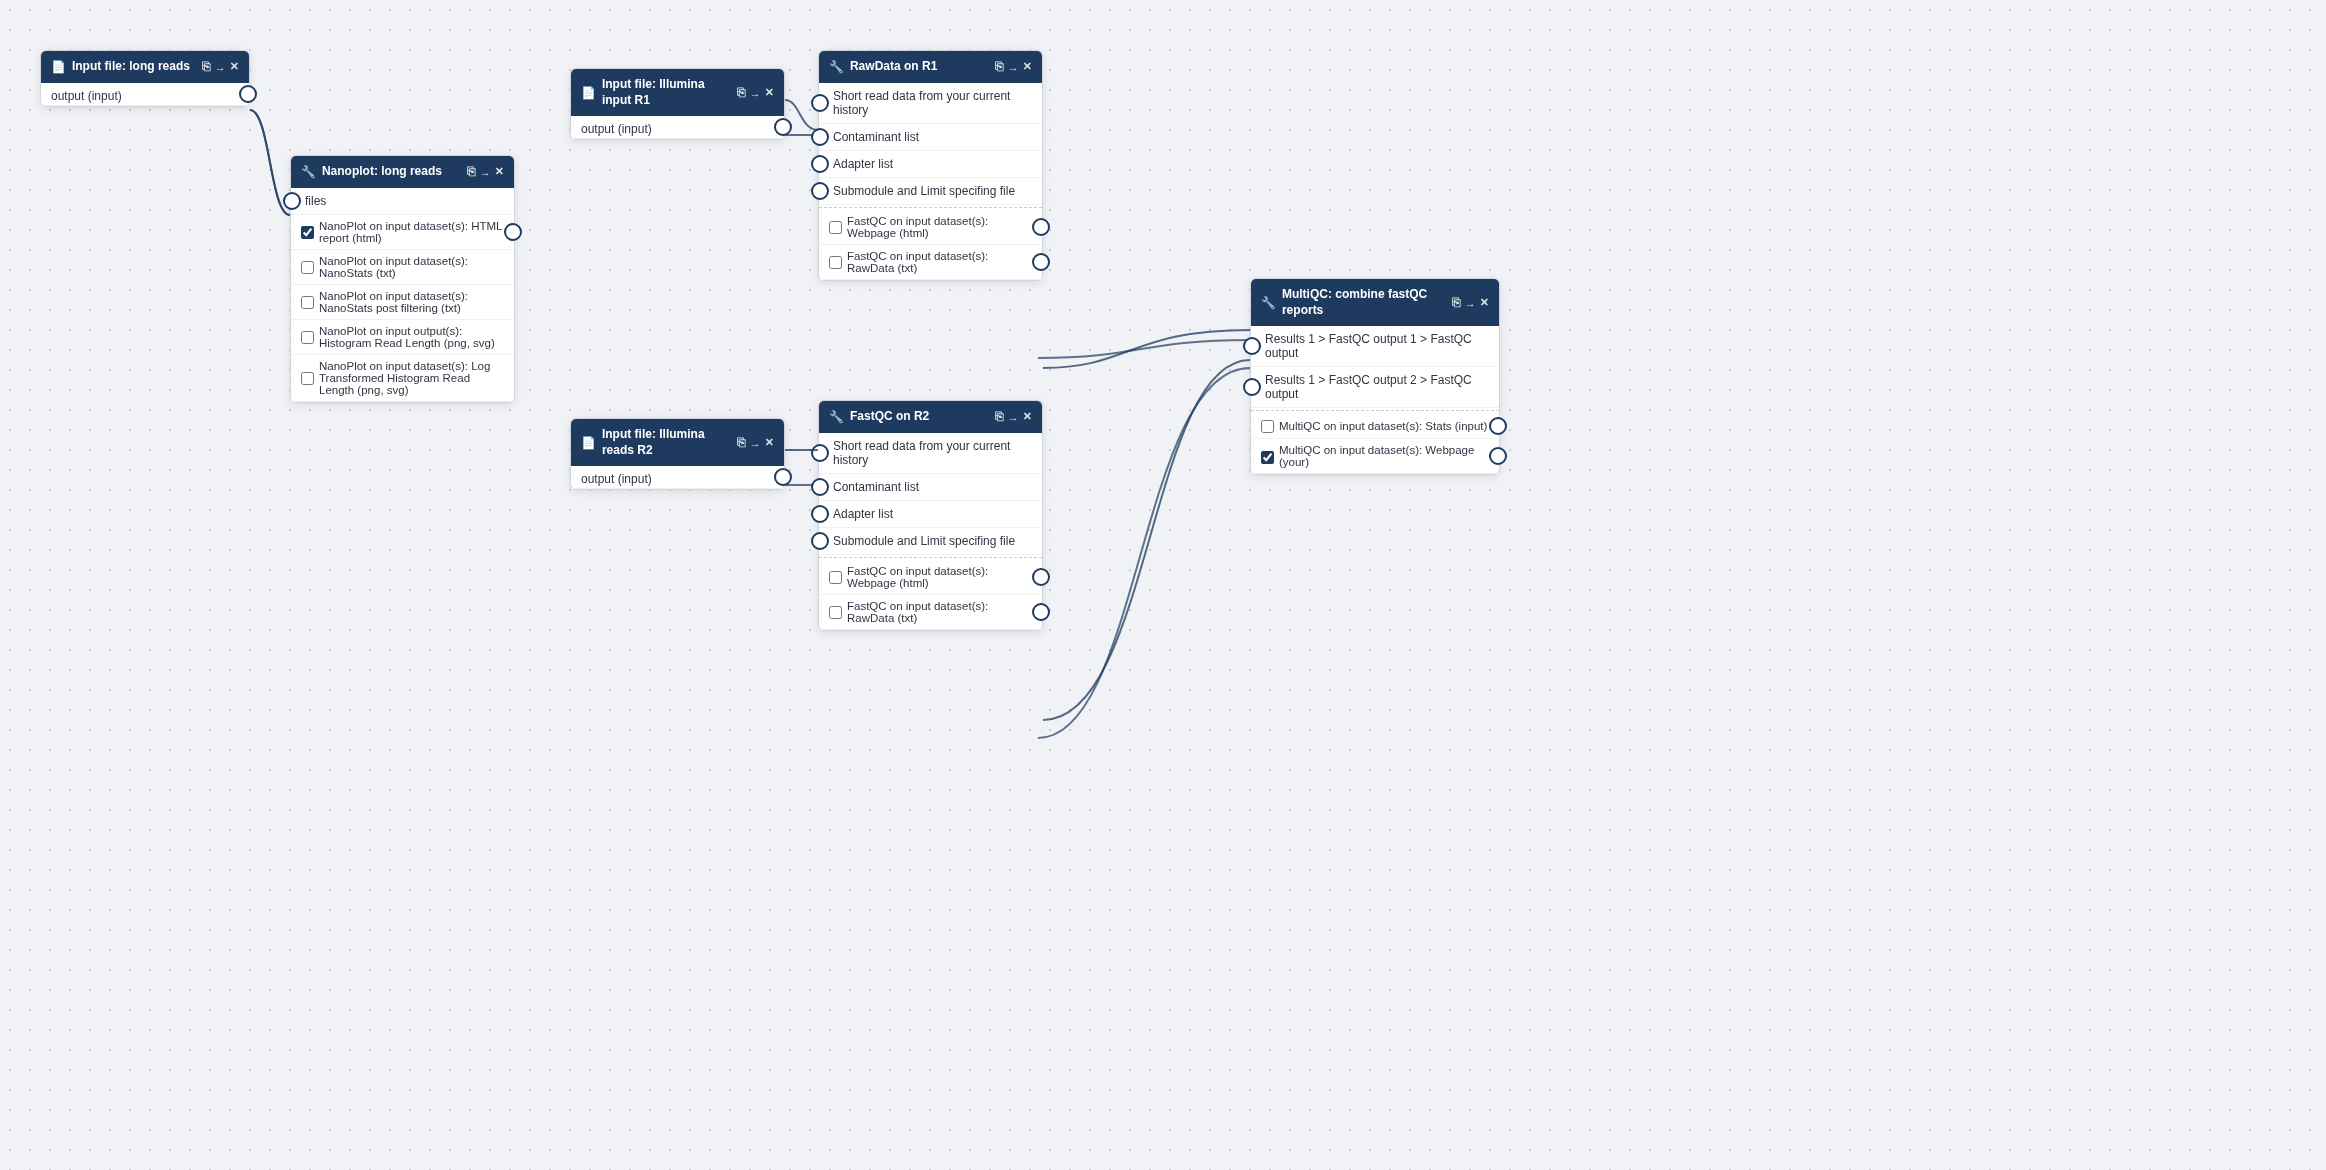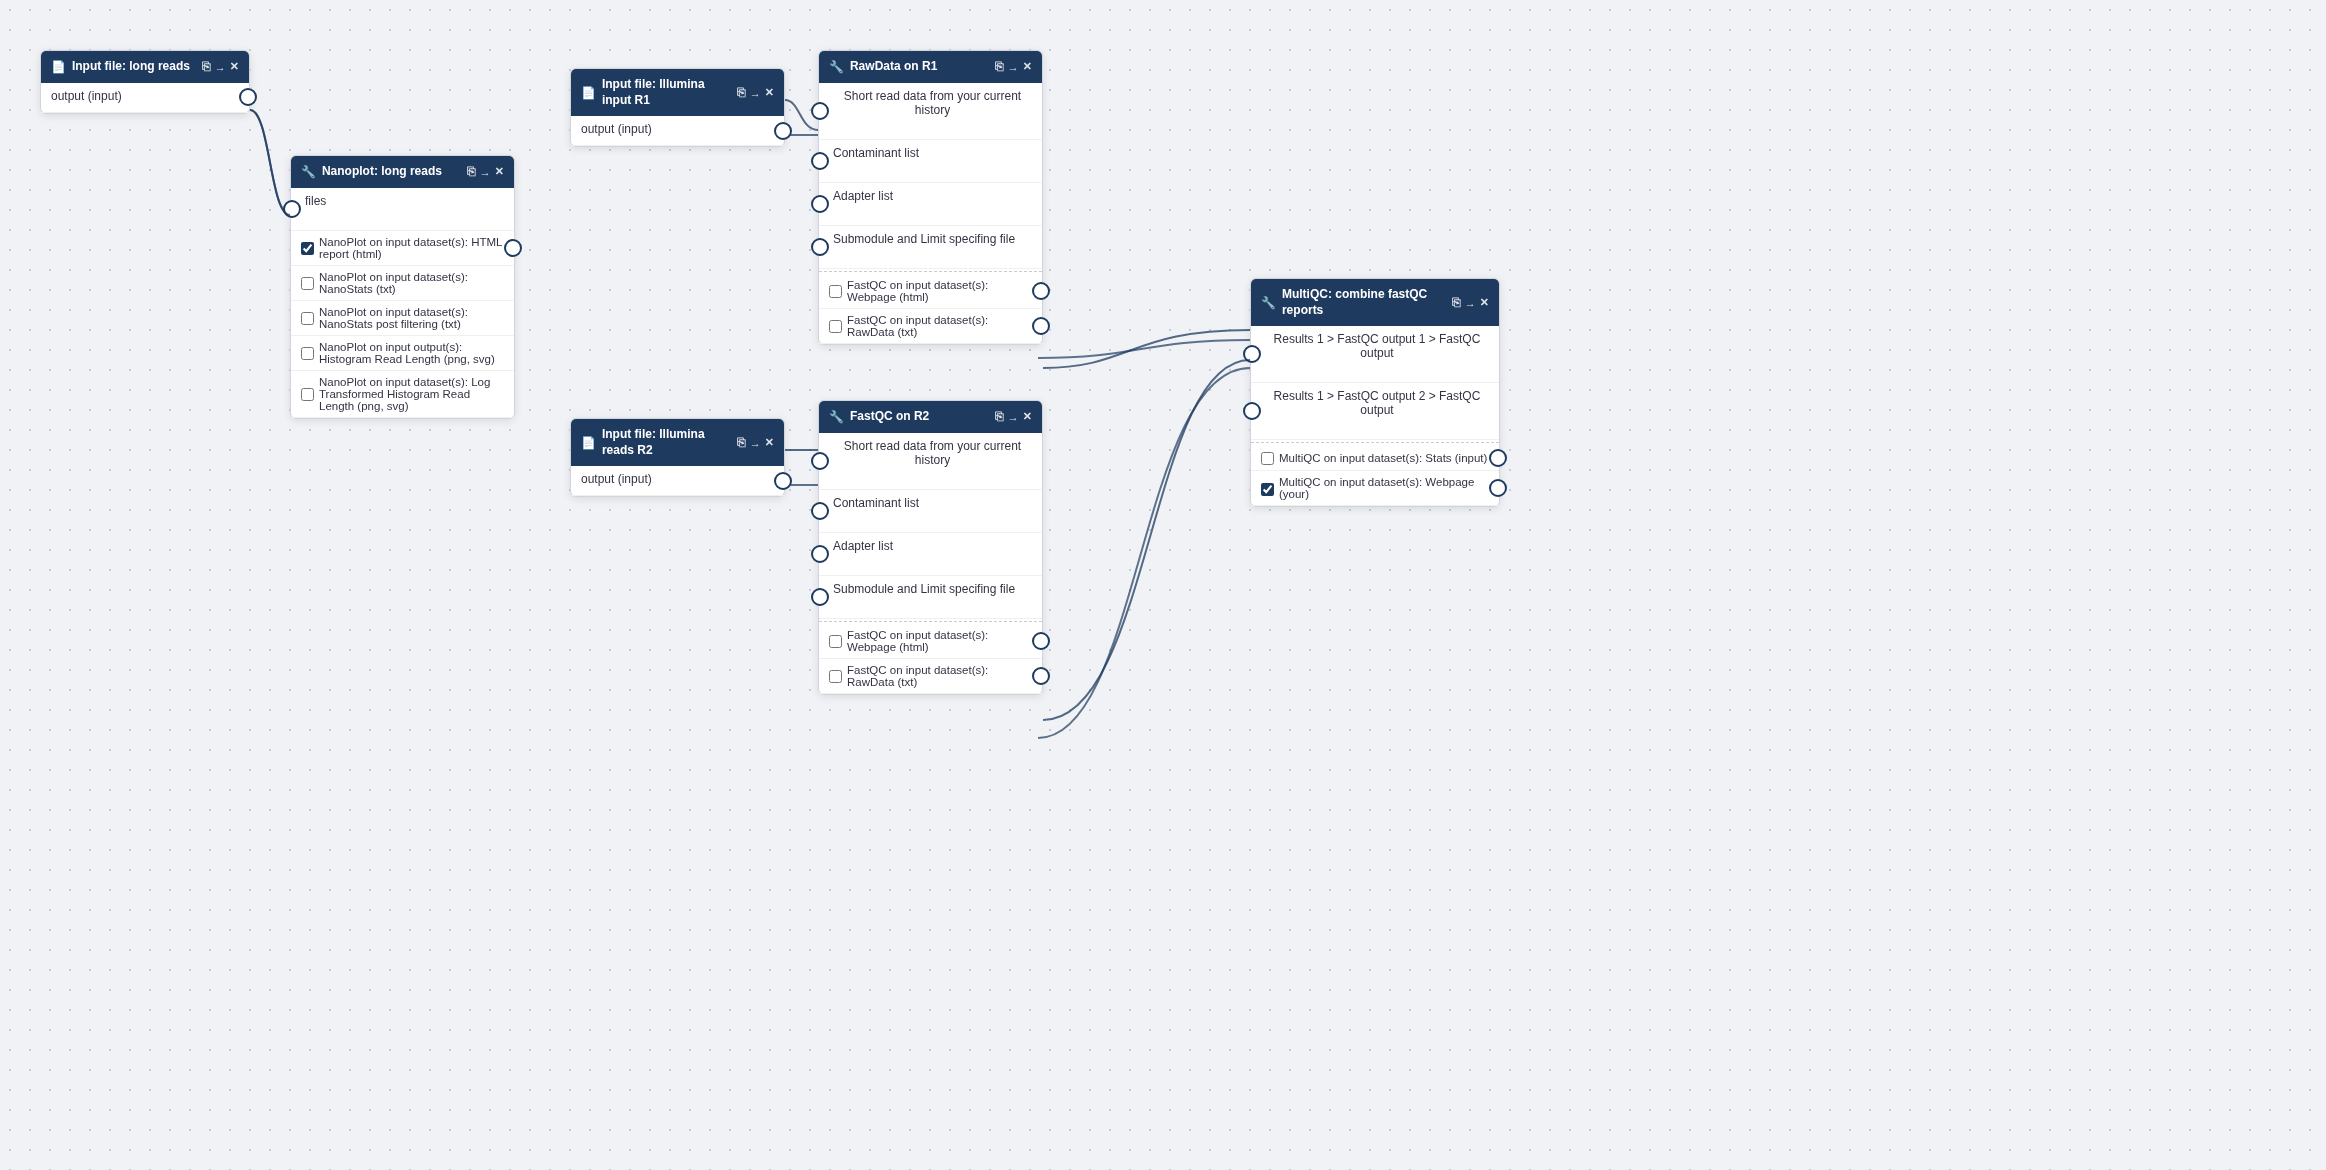--- a/index.html
+++ b/index.html
@@ -59,45 +59,44 @@
       cursor: pointer;
     }
 
     .node-body {
       padding: 0;
     }
 
     .node-input-row {
       display: flex;
       align-items: center;
-      padding: 6px 10px 22px 14px;
+      padding: 6px 10px 6px 14px;
       border-bottom: 1px solid #f0f0f0;
       color: #334;
       font-size: 12px;
       position: relative;
-      text-align: center;
     }
 
     .node-input-row.has-connector-left::before {
       content: '';
       position: absolute;
       left: -8px;
       top: 50%;
       transform: translateY(-50%);
       width: 14px;
       height: 14px;
       border-radius: 50%;
       background: white;
       border: 2px solid #1e3a5f;
     }
 
     .node-output-row {
       display: flex;
       align-items: flex-start;
-      padding: 6px 10px 9px 10px;
+      padding: 6px 10px 2px 10px;
       color: #334;
       font-size: 12px;
       position: relative;
       border-bottom: 1px solid #f0f0f0;
     }
 
     .node-output-row.has-connector-right::after {
       content: '';
       position: absolute;
       right: -8px;

